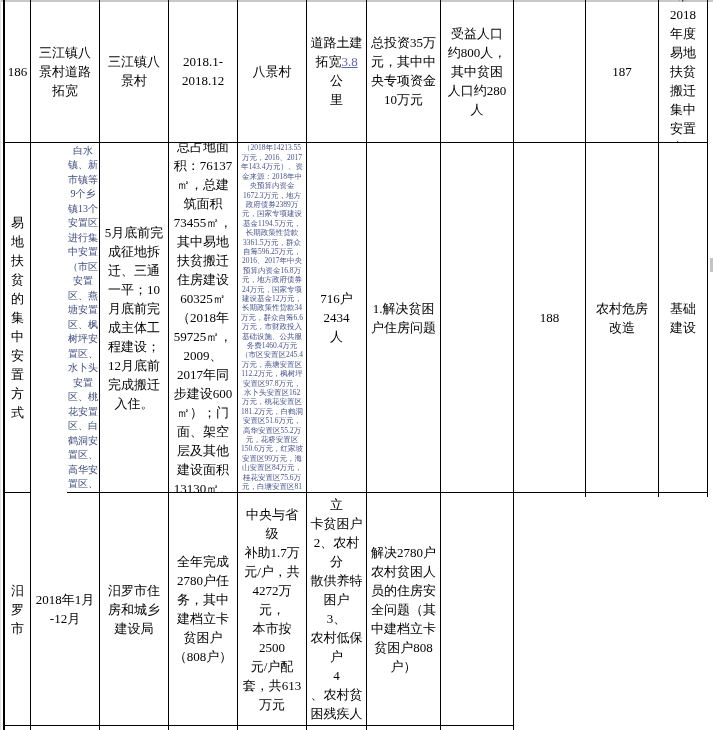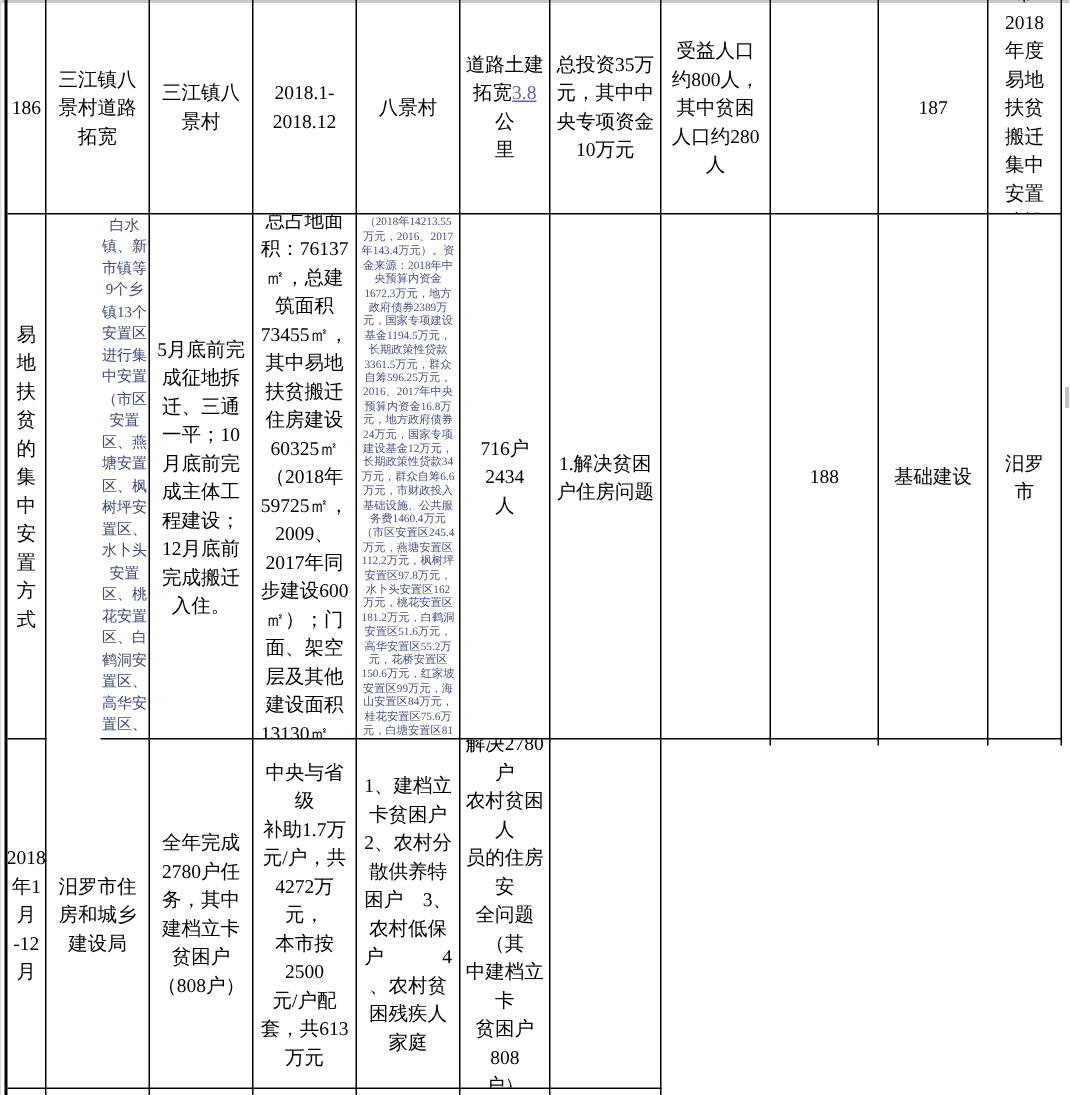--- a/index.html
+++ b/index.html
@@ -108,20 +108,22 @@
 建设面积
 13130㎡。</div>
   <div class="c tiny">项目总投资14357.35万元（2018年14213.55万元，2016、2017年143.4万元）。资金来源：2018年中央预算内资金1672.3万元，地方政府债券2389万元，国家专项建设基金1194.5万元，长期政策性贷款3361.5万元，群众自筹596.25万元，2016、2017年中央预算内资金16.8万元，地方政府债券24万元，国家专项建设基金12万元，长期政策性贷款34万元，群众自筹6.6万元，市财政投入基础设施、公共服务费1460.4万元（市区安置区245.4万元，燕塘安置区112.2万元，枫树坪安置区97.8万元，水卜头安置区162万元，桃花安置区181.2万元，白鹤洞安置区51.6万元，高华安置区55.2万元，花桥安置区150.6万元，红家坡安置区99万元，海山安置区84万元，桂花安置区75.6万元，白塘安置区81万元，越江安置区64.8万元）</div>
   <div class="c tightpad">716户2434
 人</div>
   <div class="c tightpad">1.解决贫困
 户住房问题</div>
   <div class="c"></div>
 
   <div class="c">188</div>
+  <div class="c">农村危房
+改造</div>
   <div class="c">基础建设</div>
   <div class="c">汨罗市</div>
   <div class="c tightpad">2018年1月
 -12月</div>
   <div class="c tightpad">汨罗市住
 房和城乡
 建设局</div>
   <div class="c tightpad">全年完成
 2780户任
 务，其中

